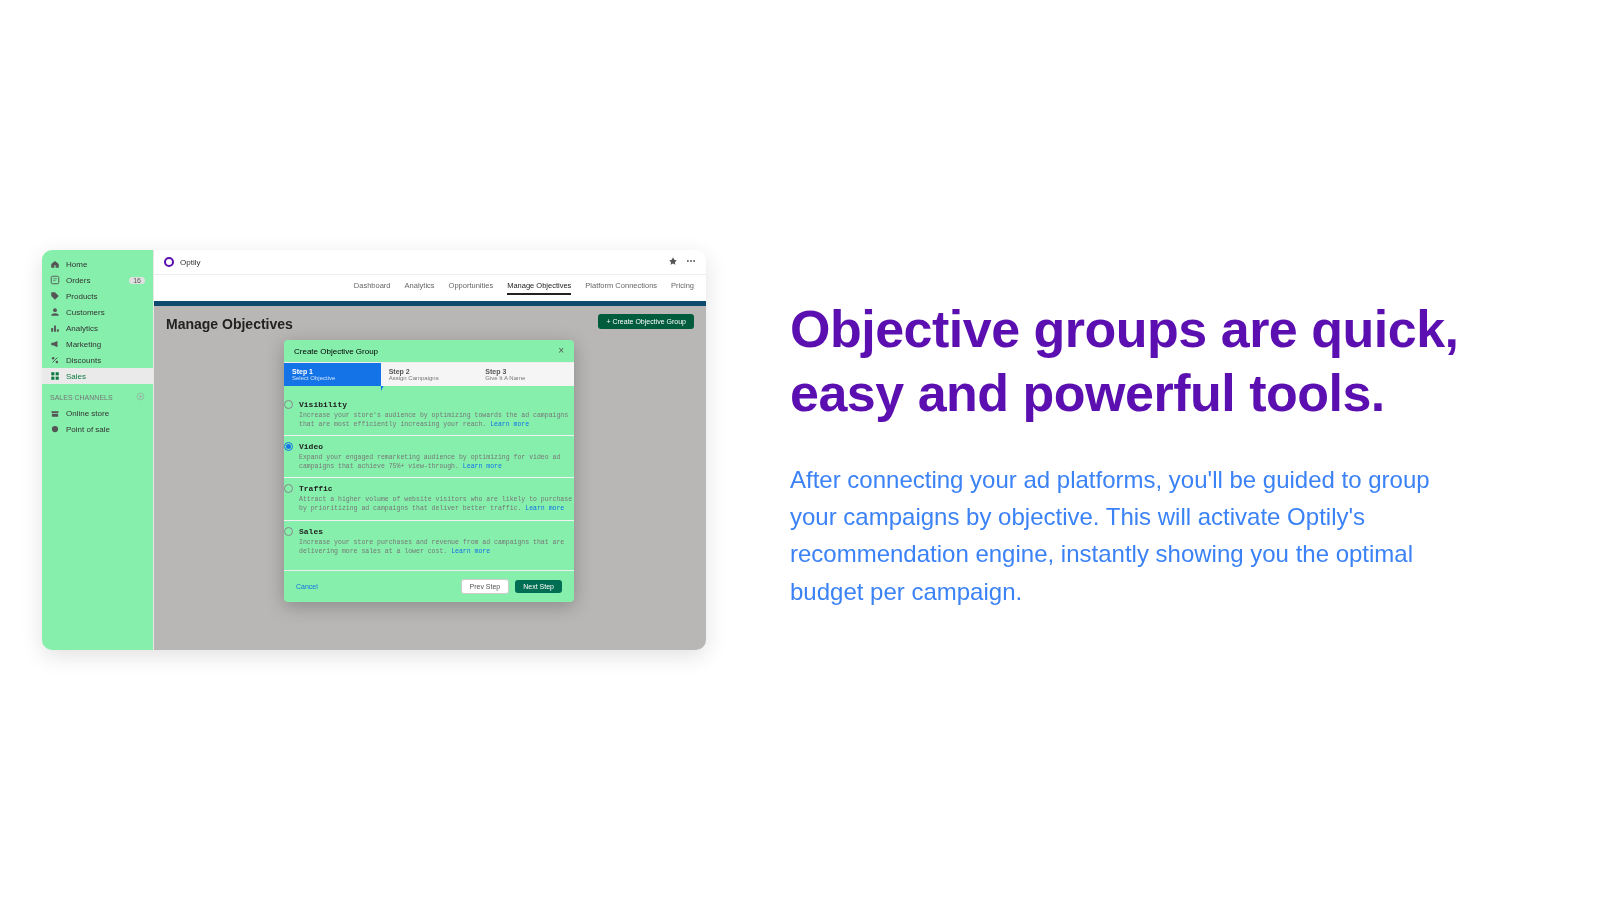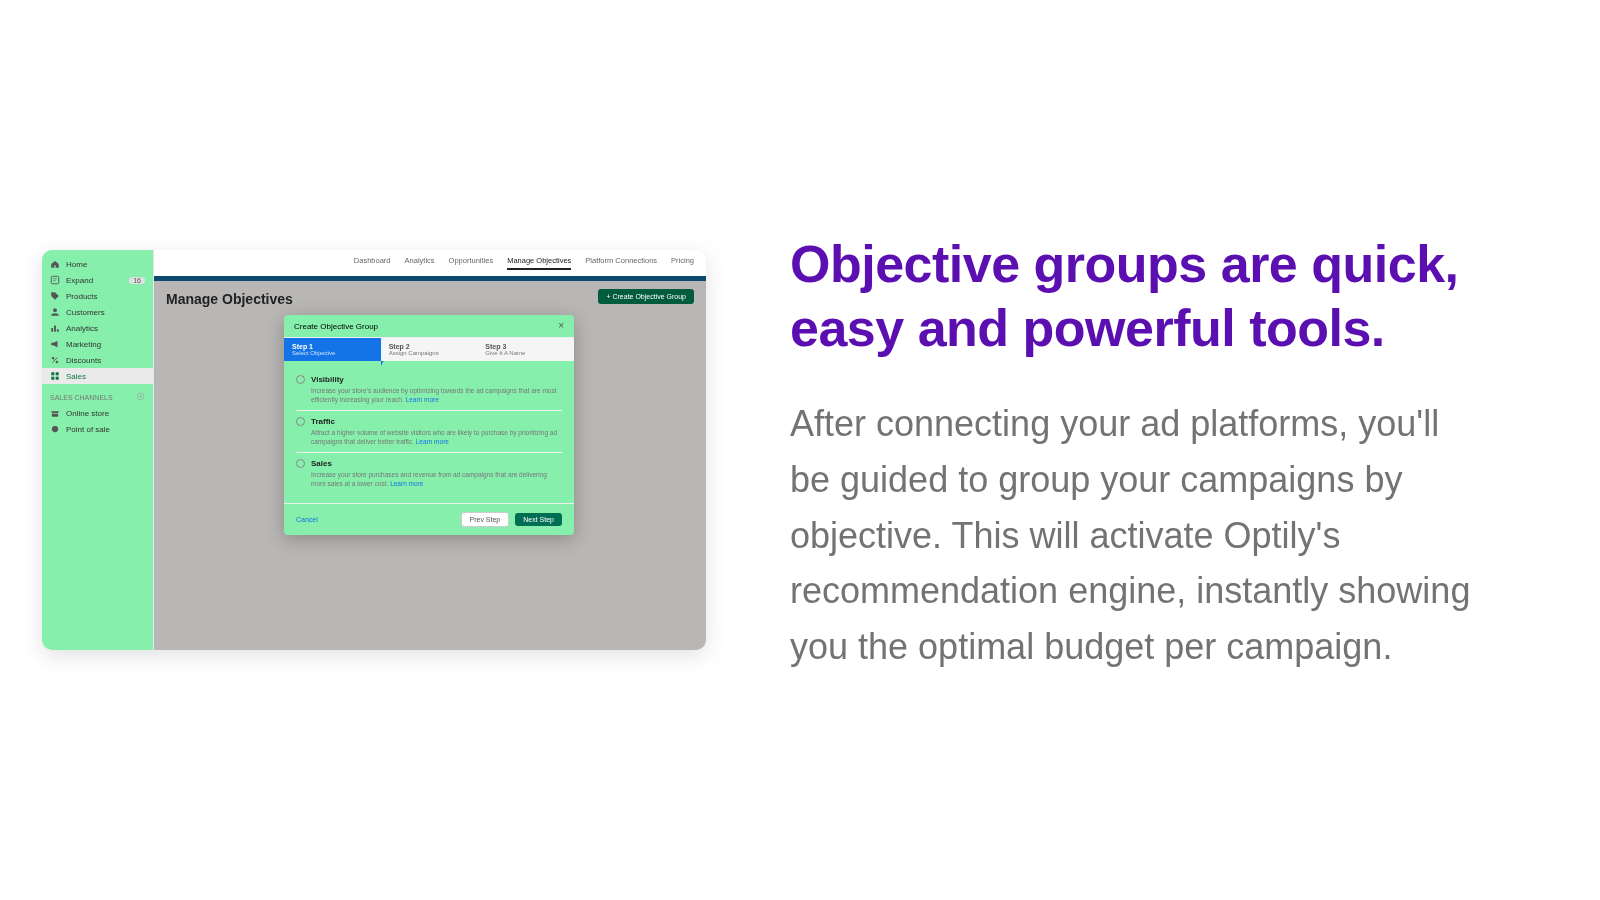--- a/index.html
+++ b/index.html
@@ -25,22 +25,22 @@
   }
   .headline {
     font-size: 52px;
     font-weight: 800;
     color: #5b0fb0;
     line-height: 1.22;
     letter-spacing: -0.5px;
     margin-bottom: 36px;
   }
   .bodytext {
-    font-size: 36px;
-    color: #737373;
+    font-size: 24px;
+    color: #3b82f6;
     line-height: 1.55;
   }
 
   
   .app-window {
     width: 664px;
     height: 400px;
     background: #fff;
     border-radius: 10px;
     box-shadow: 0 6px 22px rgba(0,0,0,0.12);
@@ -167,21 +167,21 @@
   }
   .step.active { background:#1473e6; color:#fff; }
   .step.active::after{
     content:''; position:absolute; right:-7px; top:0;
     border-top:14px solid transparent;
     border-bottom:14px solid transparent;
     border-left:7px solid #1473e6;
   }
   .step-title { font-weight:600; font-size:7px; }
   .step-sub { font-size:6px; opacity:.8; }
-  .options { padding:8px 12px; }
+  .options { padding:8px 0;font-family:Liberation Mono, monospace; }
   .option { padding:6px 0; border-bottom:1px solid #f2f2f2; }
   .option:last-child{border-bottom:none;}
   .opt-head { display:flex; align-items:center; gap:6px; cursor:pointer;}
   .radio {
     width:9px;height:9px;border-radius:50%;
     border:1px solid #888; display:inline-flex; align-items:center; justify-content:center;
   }
   .radio.sel { border-color:#1473e6; }
   .radio.sel::after{content:'';width:5px;height:5px;border-radius:50%;background:#1473e6;}
   .opt-title { font-weight:600; color:#222; font-size:8px;}
@@ -217,21 +217,21 @@
         </span>
         <span>Home</span>
       </div>
       <div class="sidebar-item">
         <span class="icn">
           <svg viewBox="0 0 16 16" width="10" height="10">
               <rect x="2" y="2" width="12" height="12" rx="2" fill="none" stroke="currentColor" stroke-width="1.5"></rect>
               <path stroke="currentColor" d="M5 6h6M5 9h4"></path>
             </svg>
         </span>
-        <span>Expand</span>
+        <span>Orders</span>
         <span class="badge">16</span>
       </div>
       <div class="sidebar-item">
         <span class="icn">
           <svg viewBox="0 0 16 16" width="10" height="10">
               <path fill="currentColor" d="M2 2h6l6 6-6 6-6-6z"></path>
             </svg>
         </span>
         <span>Products</span>
       </div>
@@ -305,20 +305,38 @@
         <span class="icn">
           <svg viewBox="0 0 16 16" width="10" height="10">
               <circle cx="8" cy="8" r="5" fill="currentColor"></circle>
             </svg>
         </span>
         <span>Point of sale</span>
       </div>
     </div>
 
     <div class="main">
+      <div class="topbar">
+        <span class="brand-dot"></span>
+        <span class="brand-name">Optily</span>
+        <div class="topbar-right">
+          <span>
+            <svg viewBox="0 0 16 16" width="10" height="10">
+                <path fill="currentColor" d="M8 2l2 4 4 1-3 3 1 4-4-2-4 2 1-4-3-3 4-1z"></path>
+              </svg>
+          </span>
+          <span>
+            <svg viewBox="0 0 16 16" width="10" height="10">
+                <circle cx="3" cy="8" r="1.5" fill="currentColor"></circle>
+                <circle cx="8" cy="8" r="1.5" fill="currentColor"></circle>
+                <circle cx="13" cy="8" r="1.5" fill="currentColor"></circle>
+              </svg>
+          </span>
+        </div>
+      </div>
       <div class="tabrow">
         <span class="tab">Dashboard</span>
         <span class="tab">Analytics</span>
         <span class="tab">Opportunities</span>
         <span class="tab active">Manage Objectives</span>
         <span class="tab">Platform Connections</span>
         <span class="tab">Pricing</span>
       </div>
 
       <div class="page-area">
@@ -347,20 +365,27 @@
           <div class="options">
             <div class="option">
               <div class="opt-head">
                 <span class="radio"></span>
                 <span class="opt-title">Visibility</span>
               </div>
               <div class="opt-desc"><span>Increase your store's audience by optimizing towards the ad campaigns that are most efficiently increasing your reach.</span> <span class="lm">Learn more</span></div>
             </div>
             <div class="option">
               <div class="opt-head">
+                <span class="radio sel"></span>
+                <span class="opt-title">Video</span>
+              </div>
+              <div class="opt-desc"><span>Expand your engaged remarketing audience by optimizing for video ad campaigns that achieve 75%+ view-through.</span> <span class="lm">Learn more</span></div>
+            </div>
+            <div class="option">
+              <div class="opt-head">
                 <span class="radio"></span>
                 <span class="opt-title">Traffic</span>
               </div>
               <div class="opt-desc"><span>Attract a higher volume of website visitors who are likely to purchase by prioritizing ad campaigns that deliver better traffic.</span> <span class="lm">Learn more</span></div>
             </div>
             <div class="option">
               <div class="opt-head">
                 <span class="radio"></span>
                 <span class="opt-title">Sales</span>
               </div>

